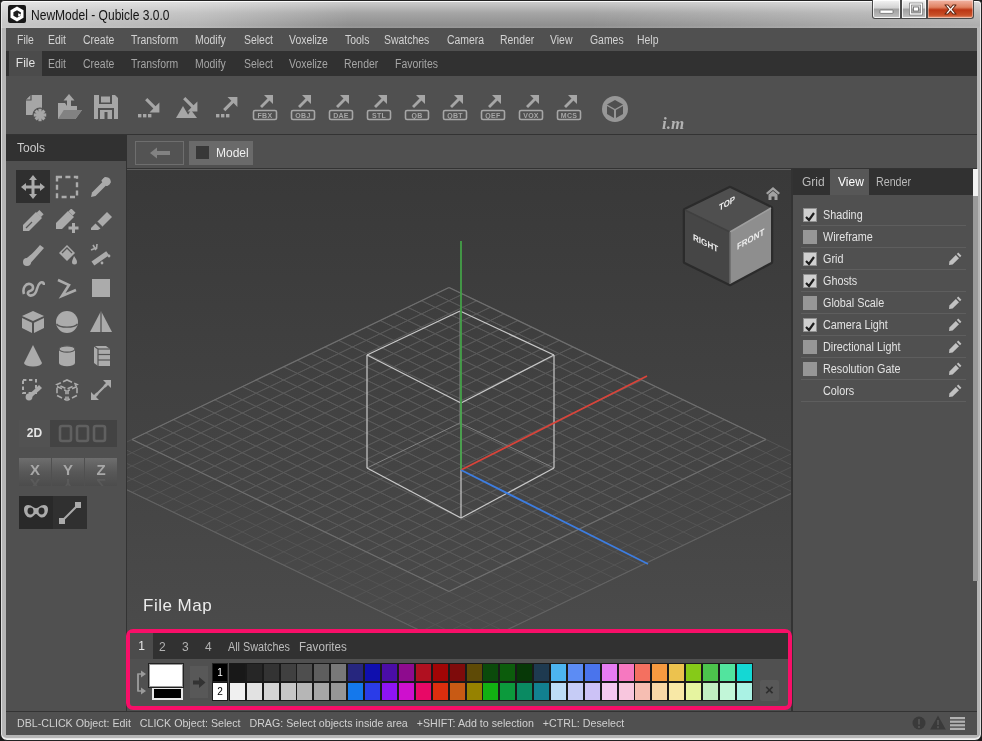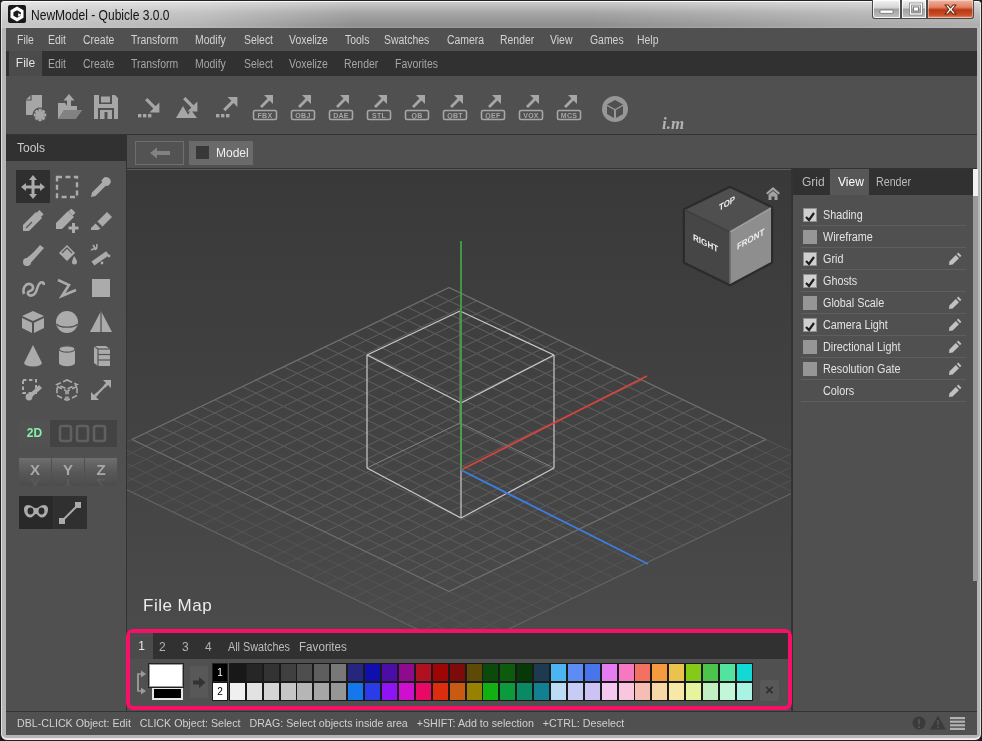--- a/index.html
+++ b/index.html
@@ -337,21 +337,21 @@
 <div style="position:absolute;left:84px;top:373px;width:34px;height:33px;display:flex;align-items:center;justify-content:center;">
     <svg width="24" height="24" viewBox="0 0 24 24">
       <g fill="#ababab">
         <polygon points="14,2 22,2 22,10 19,7 16.5,9.5 14.5,7.5 17,5"></polygon>
         <polygon points="10,22 2,22 2,14 5,17 7.5,14.5 9.5,16.5 7,19"></polygon>
         <line x1="7" y1="17" x2="17" y2="7" stroke="#ababab" stroke-width="2.2"></line>
       </g>
     </svg>
   </div>
 <div style="position:absolute;left:19px;top:420px;width:98px;height:27px;background:#434343;"></div>
-<div style="position:absolute;left:19px;top:420px;width:31px;height:27px;background:#525252;color:#86efac;font-size:12px;font-weight:bold;line-height:27px;text-align:center;">2D</div>
+<div style="position:absolute;left:19px;top:420px;width:31px;height:27px;background:#525252;color:#e5e5e5;font-size:12px;font-weight:bold;line-height:27px;text-align:center;">2D</div>
 <div style="position:absolute;left:50px;top:420px;width:67px;height:27px;"><svg width="67" height="27" viewBox="0 0 67 27">
       <rect x="10" y="6" width="11" height="15" rx="2" fill="none" stroke="#606060" stroke-width="2.6"></rect>
       <rect x="27" y="6" width="11" height="15" rx="2" fill="none" stroke="#606060" stroke-width="2.6"></rect>
       <rect x="44" y="6" width="11" height="15" rx="2" fill="none" stroke="#606060" stroke-width="2.6"></rect>
     </svg></div>
 <div style="position:absolute;left:19px;top:458px;width:32px;height:28px;background:linear-gradient(#6e6e6e,#585858 50%,#4c4c4c);color:#a8a8a8;font-size:15px;font-weight:bold;text-align:center;line-height:24px;overflow:hidden;">X<div style="color:#7a7a7a;font-size:15px;font-weight:bold;line-height:5px;transform:scaleY(-1);opacity:.25">X</div></div>
 <div style="position:absolute;left:52px;top:458px;width:32px;height:28px;background:linear-gradient(#6e6e6e,#585858 50%,#4c4c4c);color:#a8a8a8;font-size:15px;font-weight:bold;text-align:center;line-height:24px;overflow:hidden;">Y<div style="color:#7a7a7a;font-size:15px;font-weight:bold;line-height:5px;transform:scaleY(-1);opacity:.25">Y</div></div>
 <div style="position:absolute;left:85px;top:458px;width:32px;height:28px;background:linear-gradient(#6e6e6e,#585858 50%,#4c4c4c);color:#a8a8a8;font-size:15px;font-weight:bold;text-align:center;line-height:24px;overflow:hidden;">Z<div style="color:#7a7a7a;font-size:15px;font-weight:bold;line-height:5px;transform:scaleY(-1);opacity:.25">Z</div></div>
 <div style="position:absolute;left:19px;top:496px;width:68px;height:33px;background:#303030;"></div>
 <div style="position:absolute;left:19px;top:496px;width:34px;height:33px;background:#292929;display:flex;align-items:center;justify-content:center;">

